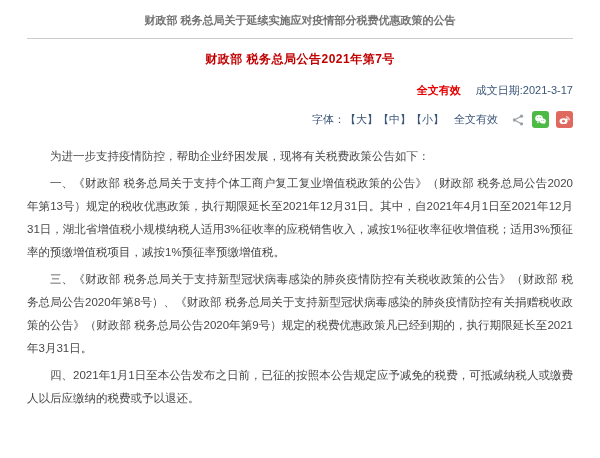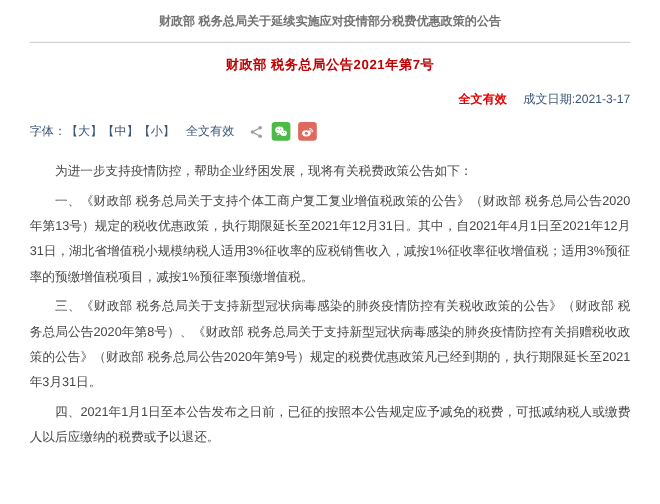--- a/index.html
+++ b/index.html
@@ -22,21 +22,21 @@
   }
 
   .meta-row {
     margin-top: 15px; display: flex; justify-content: flex-end; align-items: center;
     font-size: 11px;
   }
   .validity { color: var(--validity-red, #e60000); font-weight: bold; margin-right: 15px; }
   .issue-date { color: var(--meta-blue, #3a5578); }
 
   .toolbar-row {
-    margin-top: 13px; display: flex; justify-content: flex-start; align-items: center;
+    margin-top: 13px; display: flex; justify-content: flex-end; align-items: center;
     font-size: 11px; color: var(--meta-blue, #3a5578);
   }
   .font-btn { cursor: pointer; }
   .print-btn { margin-left: 10px; cursor: pointer; }
   .share-link { margin-left: 13px; cursor: pointer; display: inline-flex; align-items: center; }
   .badge {
     width: 17px; height: 17px; border-radius: 3px; margin-left: 7px; cursor: pointer;
     display: inline-flex; align-items: center; justify-content: center;
   }
   .badge-wechat { background: var(--wechat-green, #4eba46); }

